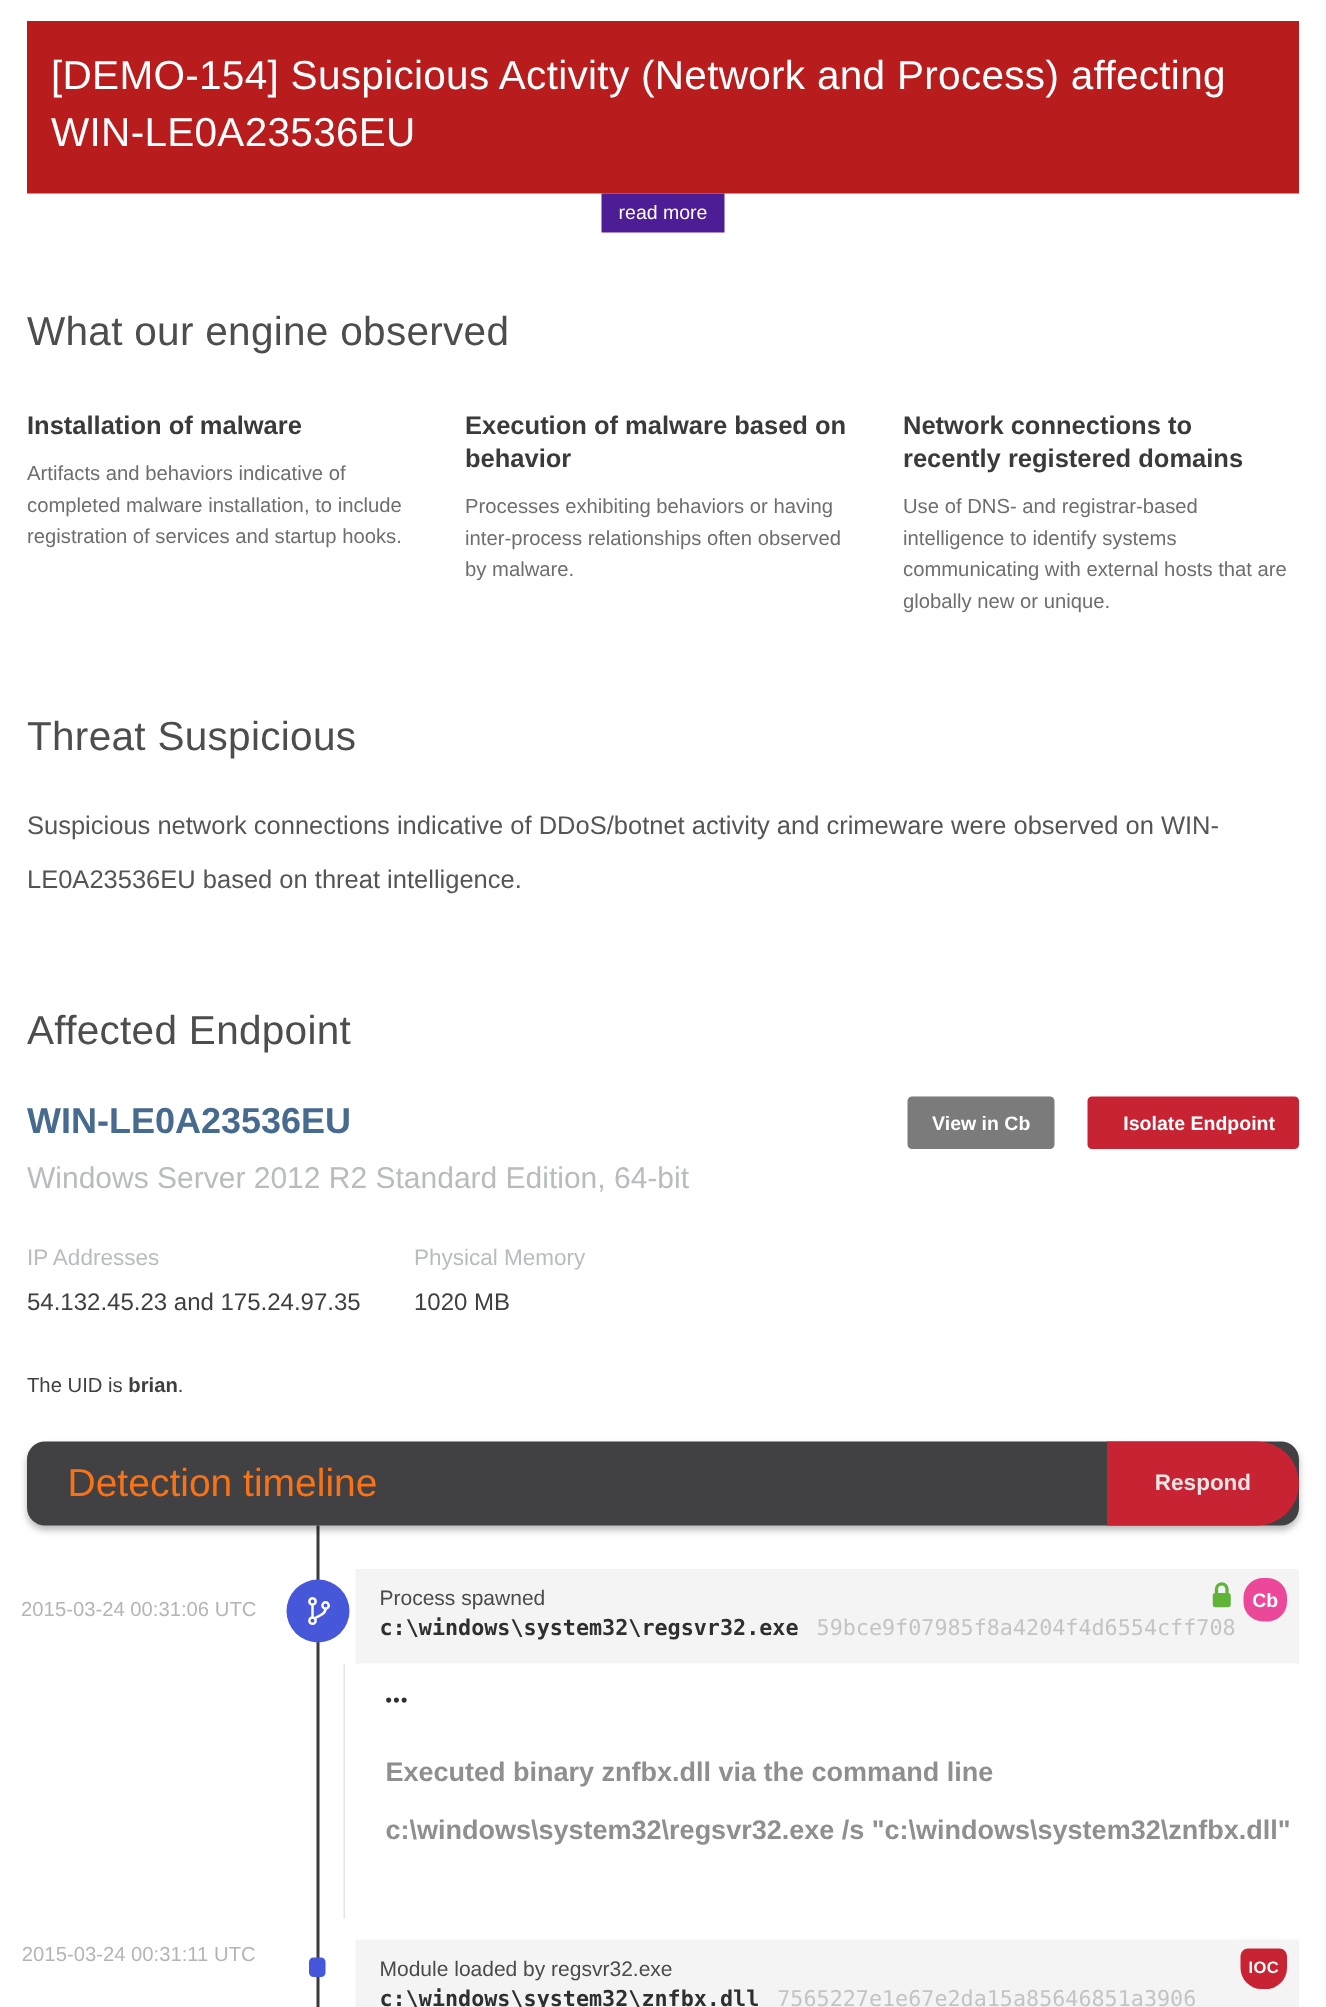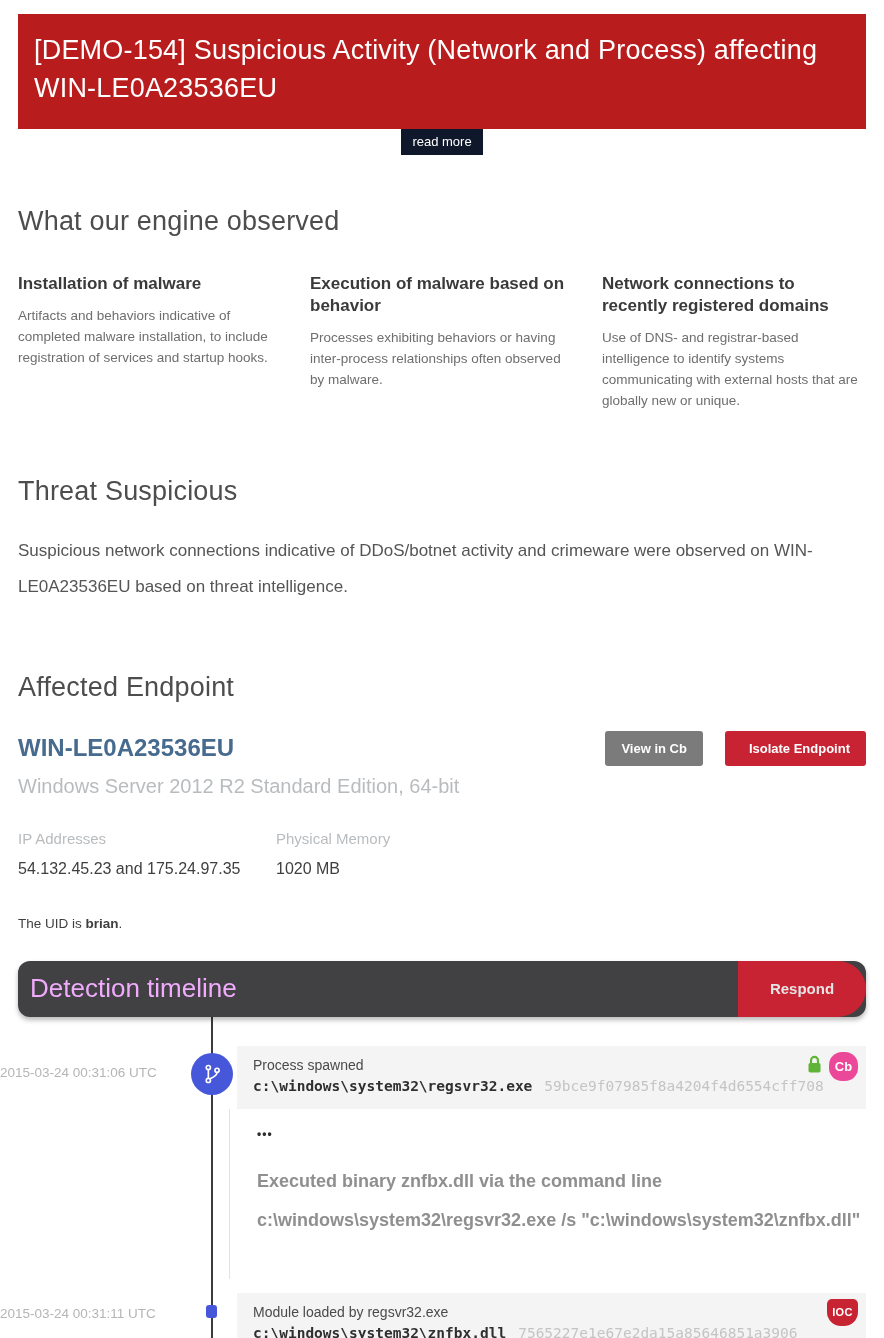--- a/index.html
+++ b/index.html
@@ -11,21 +11,21 @@
   .mono { font-family: "DejaVu Sans Mono", monospace; }
 
   
   .banner {
     margin: 14px 18px 0; background: #b91c1c; color: #fff;
     padding: 17px 16px 21px; font-size: 27px; font-weight: 300; line-height: 1.42;
     letter-spacing: 0.2px;
   }
   .read-more-row { text-align: center; height: 25px; }
   .read-more {
-    display: inline-block; background: #0f172a; color: #fff;
+    display: inline-block; background: #4c1d95; color: #fff;
     font-size: 13px; padding: 5px 11px 6px; cursor: pointer;
   }
 
   
   h2 { font-size: 27px; font-weight: 300; color: #4d4d4d; letter-spacing: 0.2px; }
 
   
   .observed { margin: 52px 18px 0 18px; }
   .obs-cols { display: grid; grid-template-columns: 1fr 1fr 1fr; column-gap: 36px; margin: 36px 8px 0 0; }
   .obs-title { font-size: 17px; font-weight: bold; color: #3a3a3a; line-height: 1.3; }
@@ -54,29 +54,29 @@
   .uid-line { margin-top: 38px; font-size: 13.5px; color: #3f3f3f; }
 
   
   .tl-section { margin-top: 30px; position: relative; }
   .tl-line { position: absolute; left: 211px; top: 56px; width: 2px; height: 480px; background: #3b3b3b; }
   .tl-bar {
     margin: 0 18px; height: 56px; background: #414042; border-radius: 12px;
     display: flex; align-items: center; justify-content: space-between;
     box-shadow: 0 3px 5px rgba(0,0,0,0.28); position: relative; z-index: 3;
   }
-  .tl-title { color: #f0abfc; font-size: 26px; font-weight: 300; padding-left: 12px; }
+  .tl-title { color: #f97316; font-size: 26px; font-weight: 300; padding-left: 27px; }
   .tl-respond {
     height: 56px; width: 128px; background: #c82333; border: none;
     border-radius: 0 28px 28px 0; color: #e5e5e5; font-weight: bold; font-size: 15px;
     font-family: "Liberation Sans", sans-serif; cursor: pointer;
   }
   .tl-entry { position: relative; }
   .tl-time {
-    position: absolute; left: 0; width: 185px; text-align: left;
+    position: absolute; left: 0; width: 185px; text-align: center;
     font-size: 13.5px; color: #b5b5b5; font-weight: 300;
   }
   .marker-circle {
     position: absolute; left: 191px; width: 42px; height: 42px; border-radius: 50%;
     background: #4657d9; display: flex; align-items: center; justify-content: center; z-index: 2;
   }
   .marker-dot {
     position: absolute; left: 206px; width: 11px; height: 13px; border-radius: 3px;
     background: #4657d9; z-index: 2;
   }
@@ -200,21 +200,21 @@
         <span class="badge-cb">Cb</span>
       </div>
     </div>
     <div class="tl-expandblock">
       <span class="expander">•••</span>
       <div class="tl-desc">Executed binary znfbx.dll via the command line c:\windows\system32\regsvr32.exe /s "c:\windows\system32\znfbx.dll"</div>
     </div>
   </div>
 
   <div class="tl-entry entry-2" style="margin-top:14px;">
-    <div class="tl-time" style="top:13px;">2015-03-24 00:31:11 UTC</div>
+    <div class="tl-time" style="top:2px;">2015-03-24 00:31:11 UTC</div>
     <div class="marker-dot" style="top:12px;"></div>
     <div class="tl-card">
       <div class="tl-event">Module loaded by regsvr32.exe</div>
       <div class="tl-path-row">
         <span class="mono tl-path">c:\windows\system32\znfbx.dll</span><span class="mono tl-hash">7565227e1e67e2da15a85646851a3906</span>
       </div>
       <div class="tl-badges">
         <span class="badge-ioc">IOC</span>
       </div>
     </div>

